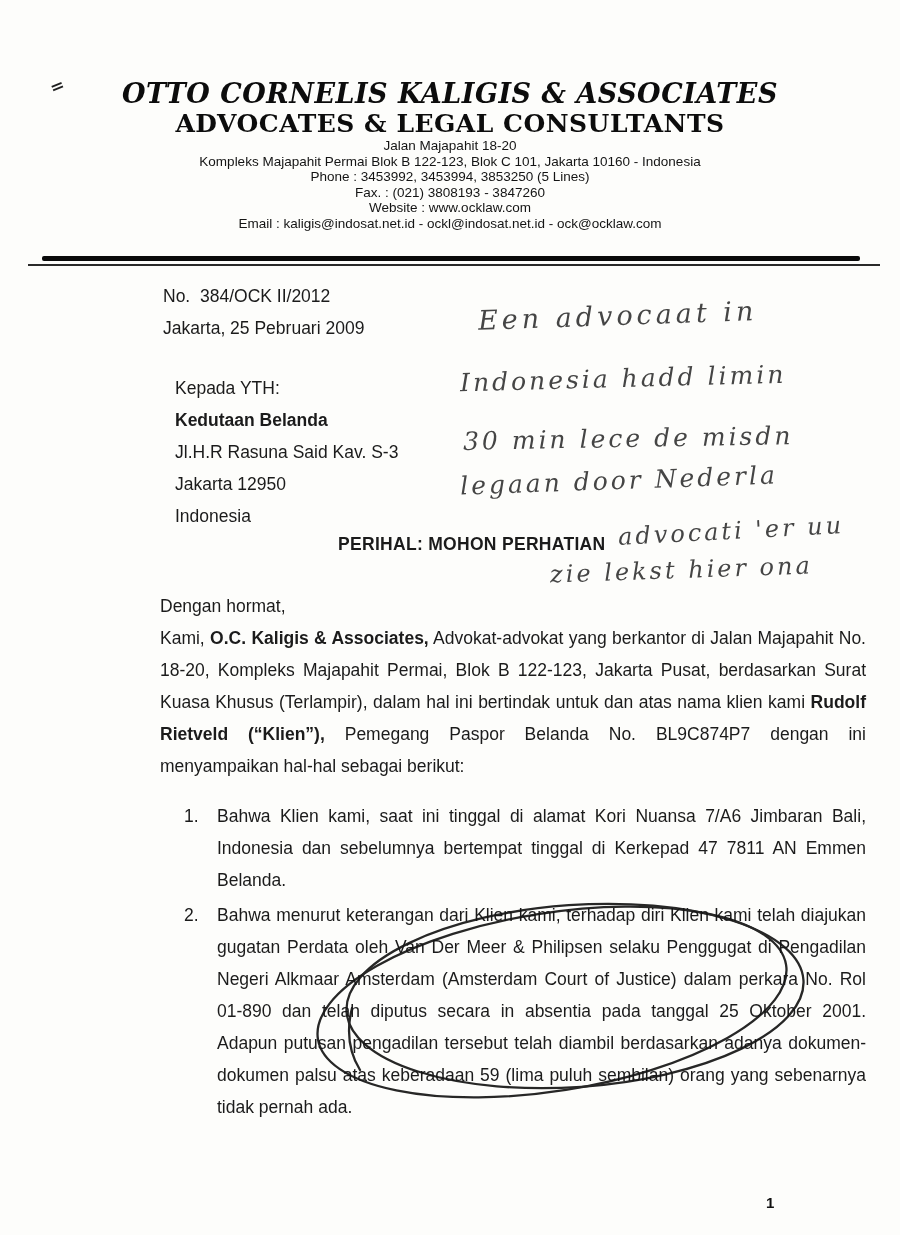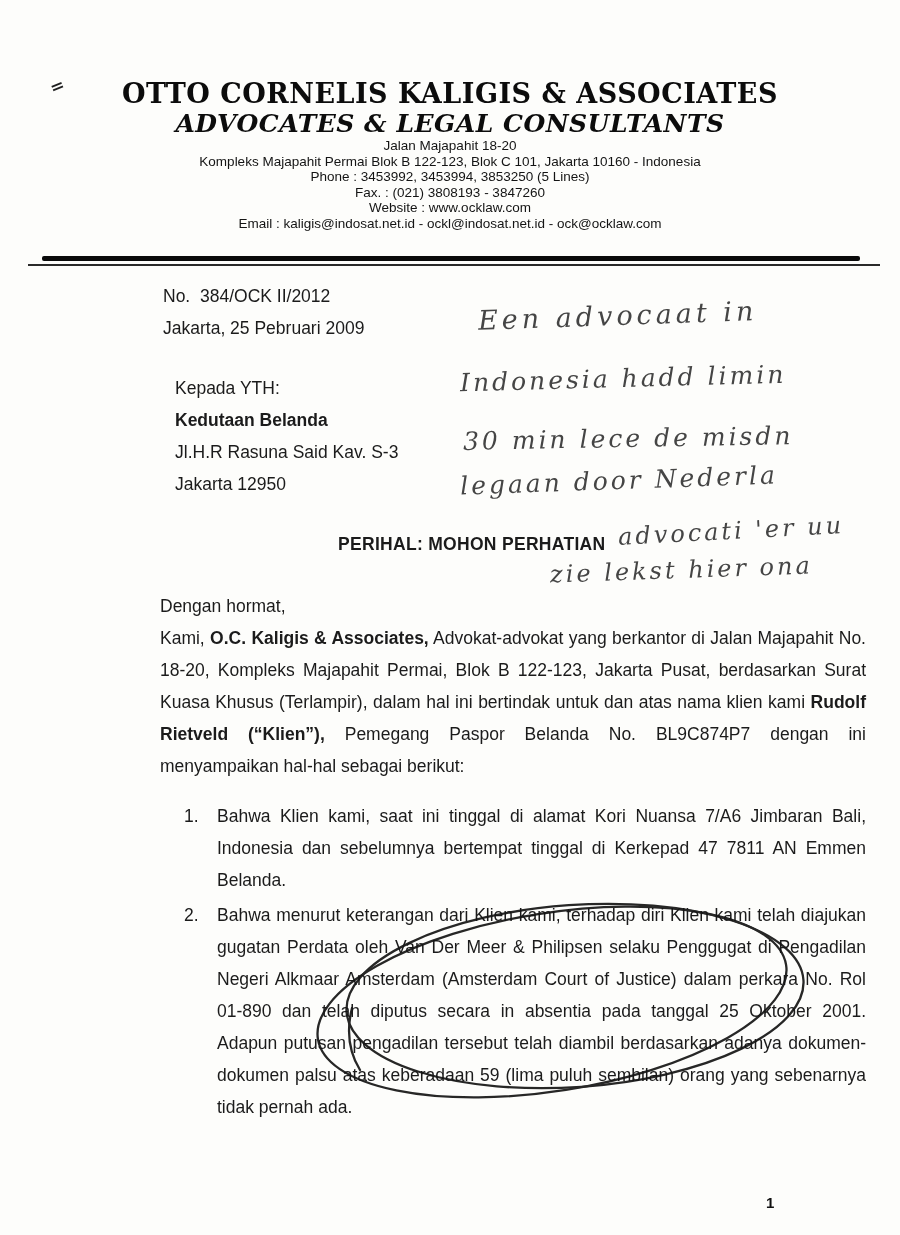--- a/index.html
+++ b/index.html
@@ -4,25 +4,25 @@
 <style>
   html,body{margin:0;padding:0;background:#e8e8e6;}
   .page{
     position:relative;width:900px;height:1235px;margin:0 auto;
     background:#fdfdfb;overflow:hidden;
     font-family:"Liberation Sans",sans-serif;color:#1b1b1b;
   }
   
   .letterhead{position:absolute;top:78px;left:0;width:100%;text-align:center;}
   .firm-name{
-    font-family:"DejaVu Serif",serif;font-weight:bold;
+    font-family:"DejaVu Serif",serif;font-style:italic;font-weight:bold;
     font-size:27px;line-height:31px;letter-spacing:.5px;color:#0c0c0c;
   }
   .firm-sub{
-    font-family:"DejaVu Serif",serif;font-style:italic;font-weight:bold;
+    font-family:"DejaVu Serif",serif;font-weight:bold;
     font-size:25px;line-height:29px;letter-spacing:.5px;color:#0c0c0c;
   }
   .lh-contact{margin-top:0;font-size:13.5px;line-height:15.5px;color:#141414;}
   .rule-thick{position:absolute;top:256px;left:42px;width:818px;height:5px;background:#0a0a0a;border-radius:2px;}
   .rule-thin{position:absolute;top:264px;left:28px;width:852px;height:2px;background:#2a2a2a;}
   
   .t17{font-size:17.5px;line-height:32px;}
   .refno{position:absolute;top:280px;left:163px;white-space:pre;}
   .dateline{position:absolute;top:312px;left:163px;}
   .recipient{position:absolute;top:372px;left:163px;margin-left:12px;}
@@ -77,20 +77,21 @@
   <div class="rule-thin"></div>
 
   <div class="refno t17">No.  384/OCK II/2012</div>
   <div class="dateline t17">Jakarta, 25 Pebruari 2009</div>
 
   <div class="recipient t17">
     <div>Kepada YTH:</div>
     <div class="bold">Kedutaan Belanda</div>
     <div>Jl.H.R Rasuna Said Kav. S-3</div>
     <div>Jakarta 12950</div>
+    <div>Indonesia</div>
   </div>
 
   <div class="subject t17">PERIHAL: MOHON PERHATIAN</div>
 
   <div class="greeting t17">Dengan hormat,</div>
 
   <div class="intro t17"><span>Kami, </span><b>O.C. Kaligis &amp; Associates,</b><span> Advokat-advokat yang berkantor di Jalan Majapahit No. 18-20, Kompleks Majapahit Permai, Blok B 122-123, Jakarta Pusat, berdasarkan Surat Kuasa Khusus (Terlampir), dalam hal ini bertindak untuk dan atas nama klien kami </span><b>Rudolf Rietveld (“Klien”),</b><span> Pemegang Paspor Belanda No. BL9C874P7 dengan ini menyampaikan hal-hal sebagai berikut:</span></div>
 
   <div class="items t17">
     <div class="item">

